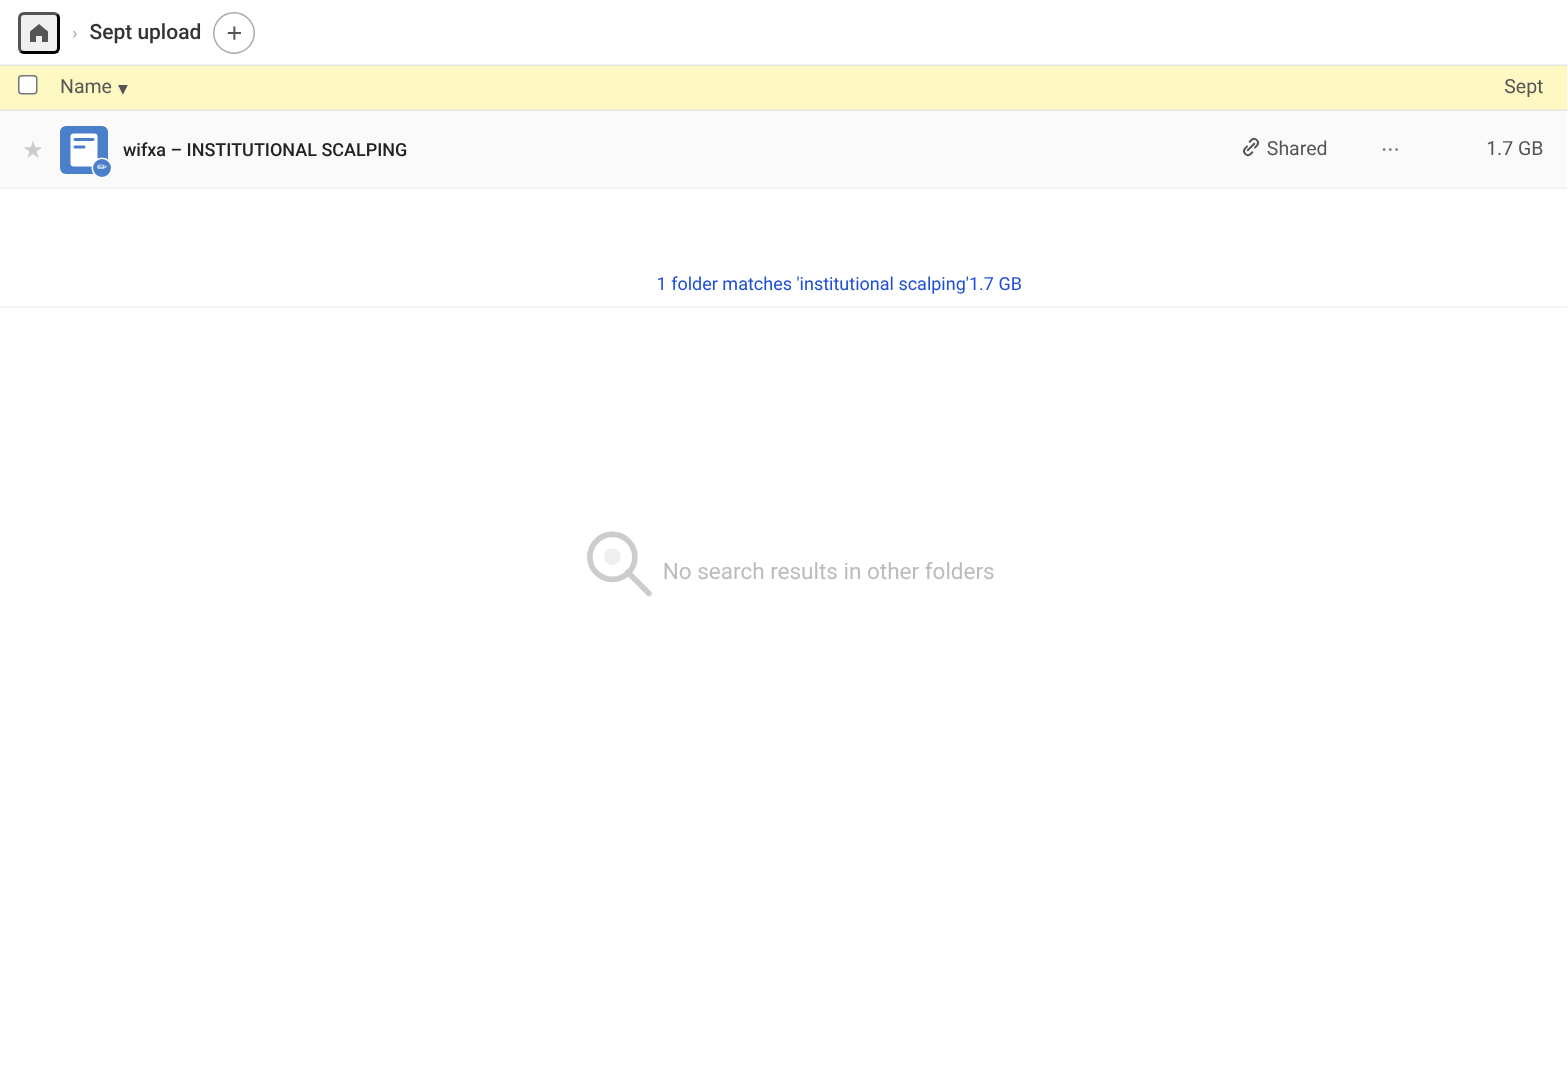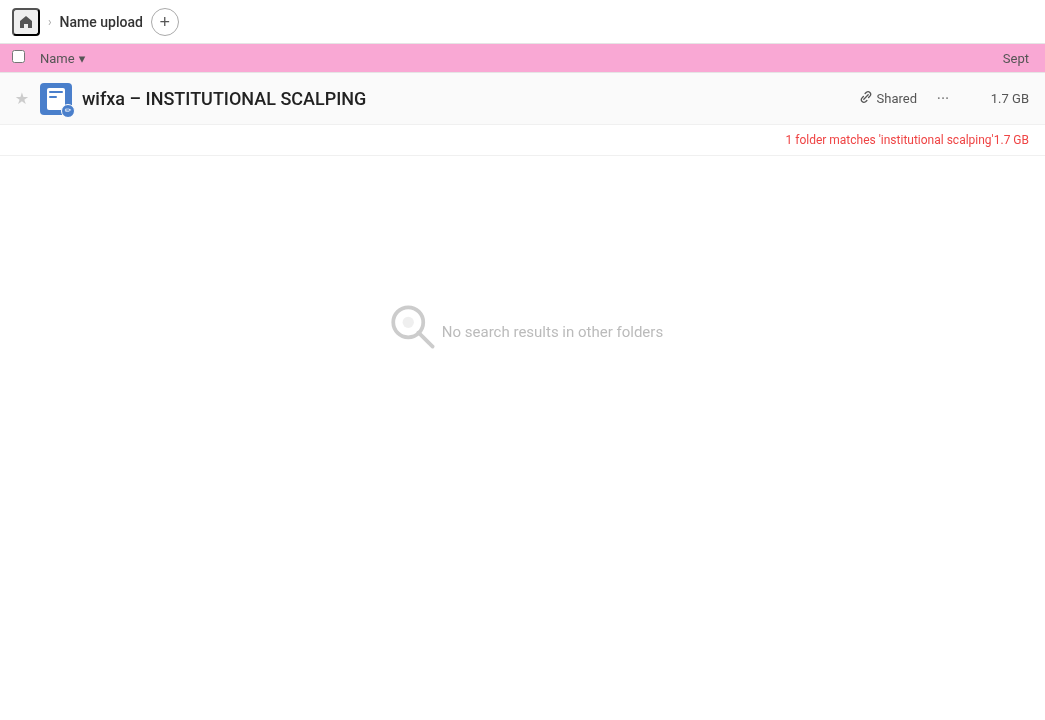--- a/index.html
+++ b/index.html
@@ -60,21 +60,21 @@
       font-weight: 300;
       line-height: 1;
     }
 
     
     .col-header {
       display: flex;
       align-items: center;
       padding: 6px 16px 6px 12px;
       border-bottom: 1px solid #e5e5e5;
-      background: #f9a8d4;
+      background: #fef9c3;
     }
     .col-header-checkbox {
       width: 20px;
       margin-right: 8px;
     }
     .col-header-name {
       display: flex;
       align-items: center;
       gap: 4px;
       flex: 1;
@@ -162,31 +162,31 @@
       border-radius: 50%;
       border: 1.5px solid #fff;
       display: flex;
       align-items: center;
       justify-content: center;
       font-size: 8px;
       color: #fff;
     }
     .file-name {
       flex: 1;
-      font-size: 18px;
+      font-size: 12px;
       font-weight: 500;
       color: #222;
       white-space: nowrap;
       overflow: hidden;
       text-overflow: ellipsis;
     }
     .file-meta {
       display: flex;
       align-items: center;
-      gap: 12px;
+      gap: 28px;
     }
     .shared-badge {
       display: flex;
       align-items: center;
       gap: 4px;
       color: #555;
       font-size: 13px;
     }
     .link-icon {
       font-size: 14px;
@@ -207,24 +207,25 @@
       min-width: 60px;
       text-align: right;
       font-size: 13px;
       color: #555;
     }
 
     
     .info-row {
       padding: 8px 16px 8px 90px;
       font-size: 12px;
-      color: #ef4444;
+      color: #1d4ed8;
       border-bottom: 1px solid #f0f0f0;
       display: flex;
-      justify-content: flex-end;
+      justify-content: center;
+      margin-top: 48px;
     }
 
     
     .empty-state {
       display: flex;
       flex-direction: row;
       align-items: center;
       justify-content: center;
       padding-top: 140px;
       color: #bbb;
@@ -245,21 +246,21 @@
 <body>
 
 <div class="header">
   <button class="home-btn">
     <svg width="16" height="16" viewBox="0 0 16 16" fill="none">
       <path d="M8 2L2 7v7h4v-4h4v4h4V7L8 2z" fill="#555"></path>
     </svg>
   </button>
   <span class="breadcrumb-chevron">›</span>
   <div class="breadcrumb-item">
-    <span>Name upload</span>
+    <span>Sept upload</span>
   </div>
   <button class="add-btn">
     <span>+</span>
   </button>
 </div>
 
 <div class="col-header">
   <div class="col-header-checkbox">
     <input type="checkbox" style="margin: 0px; cursor: pointer;">
   </div>

